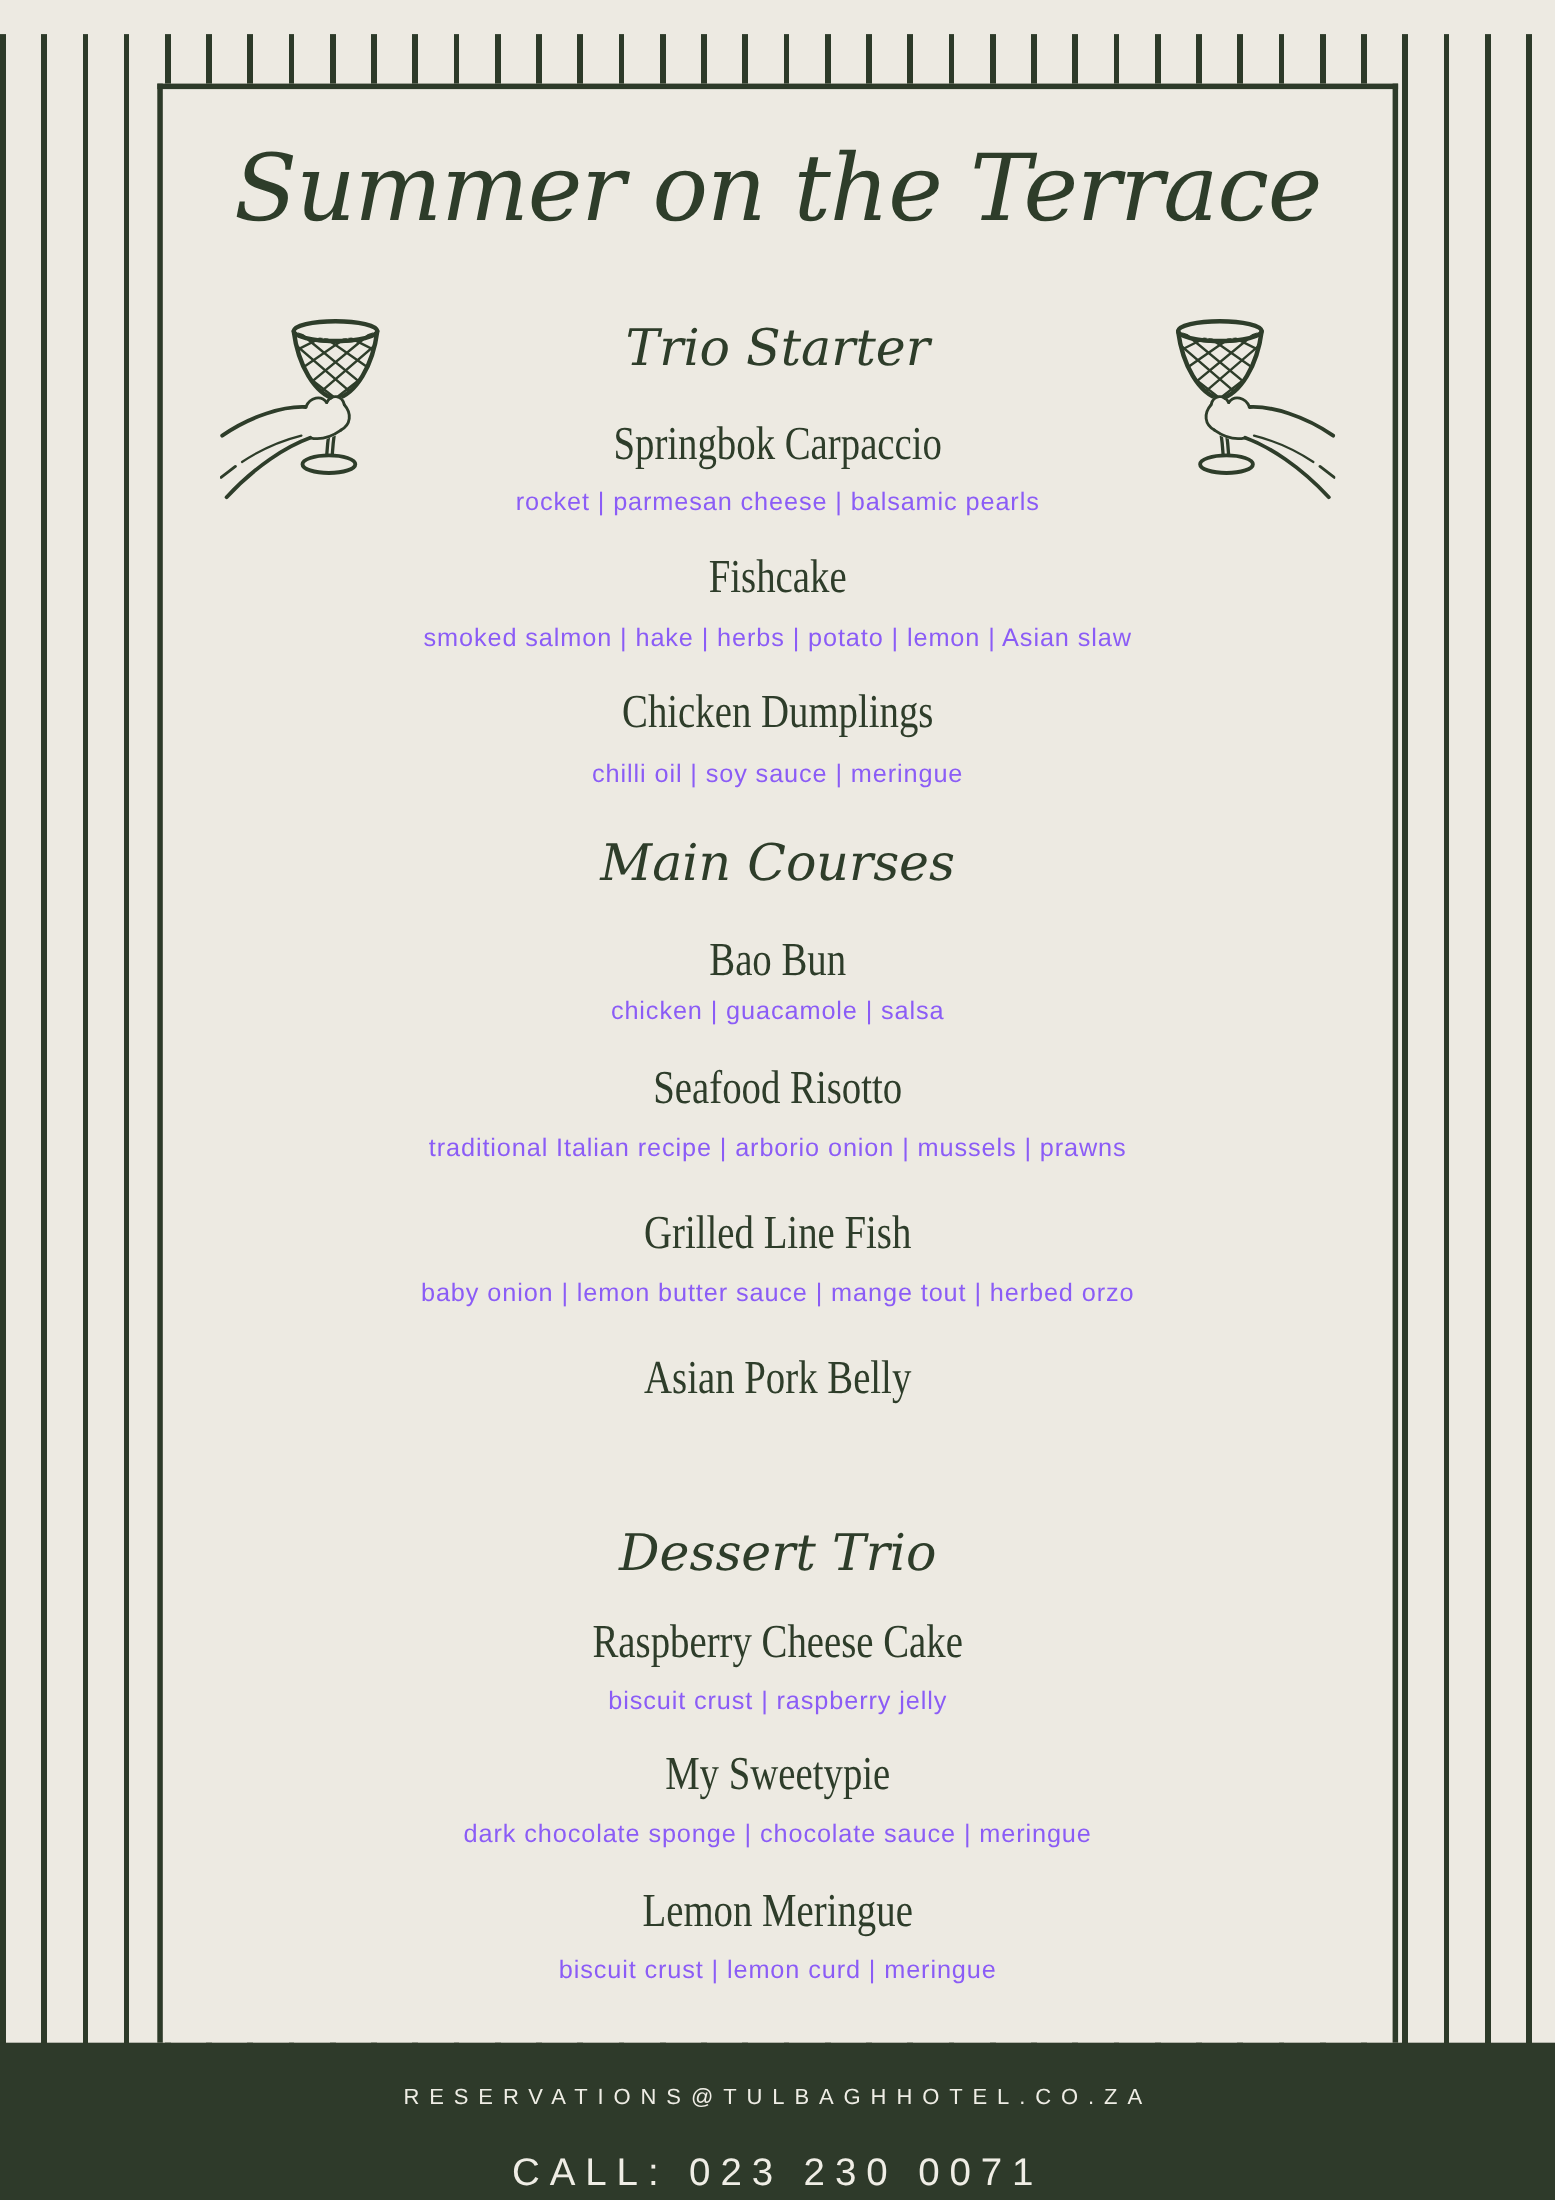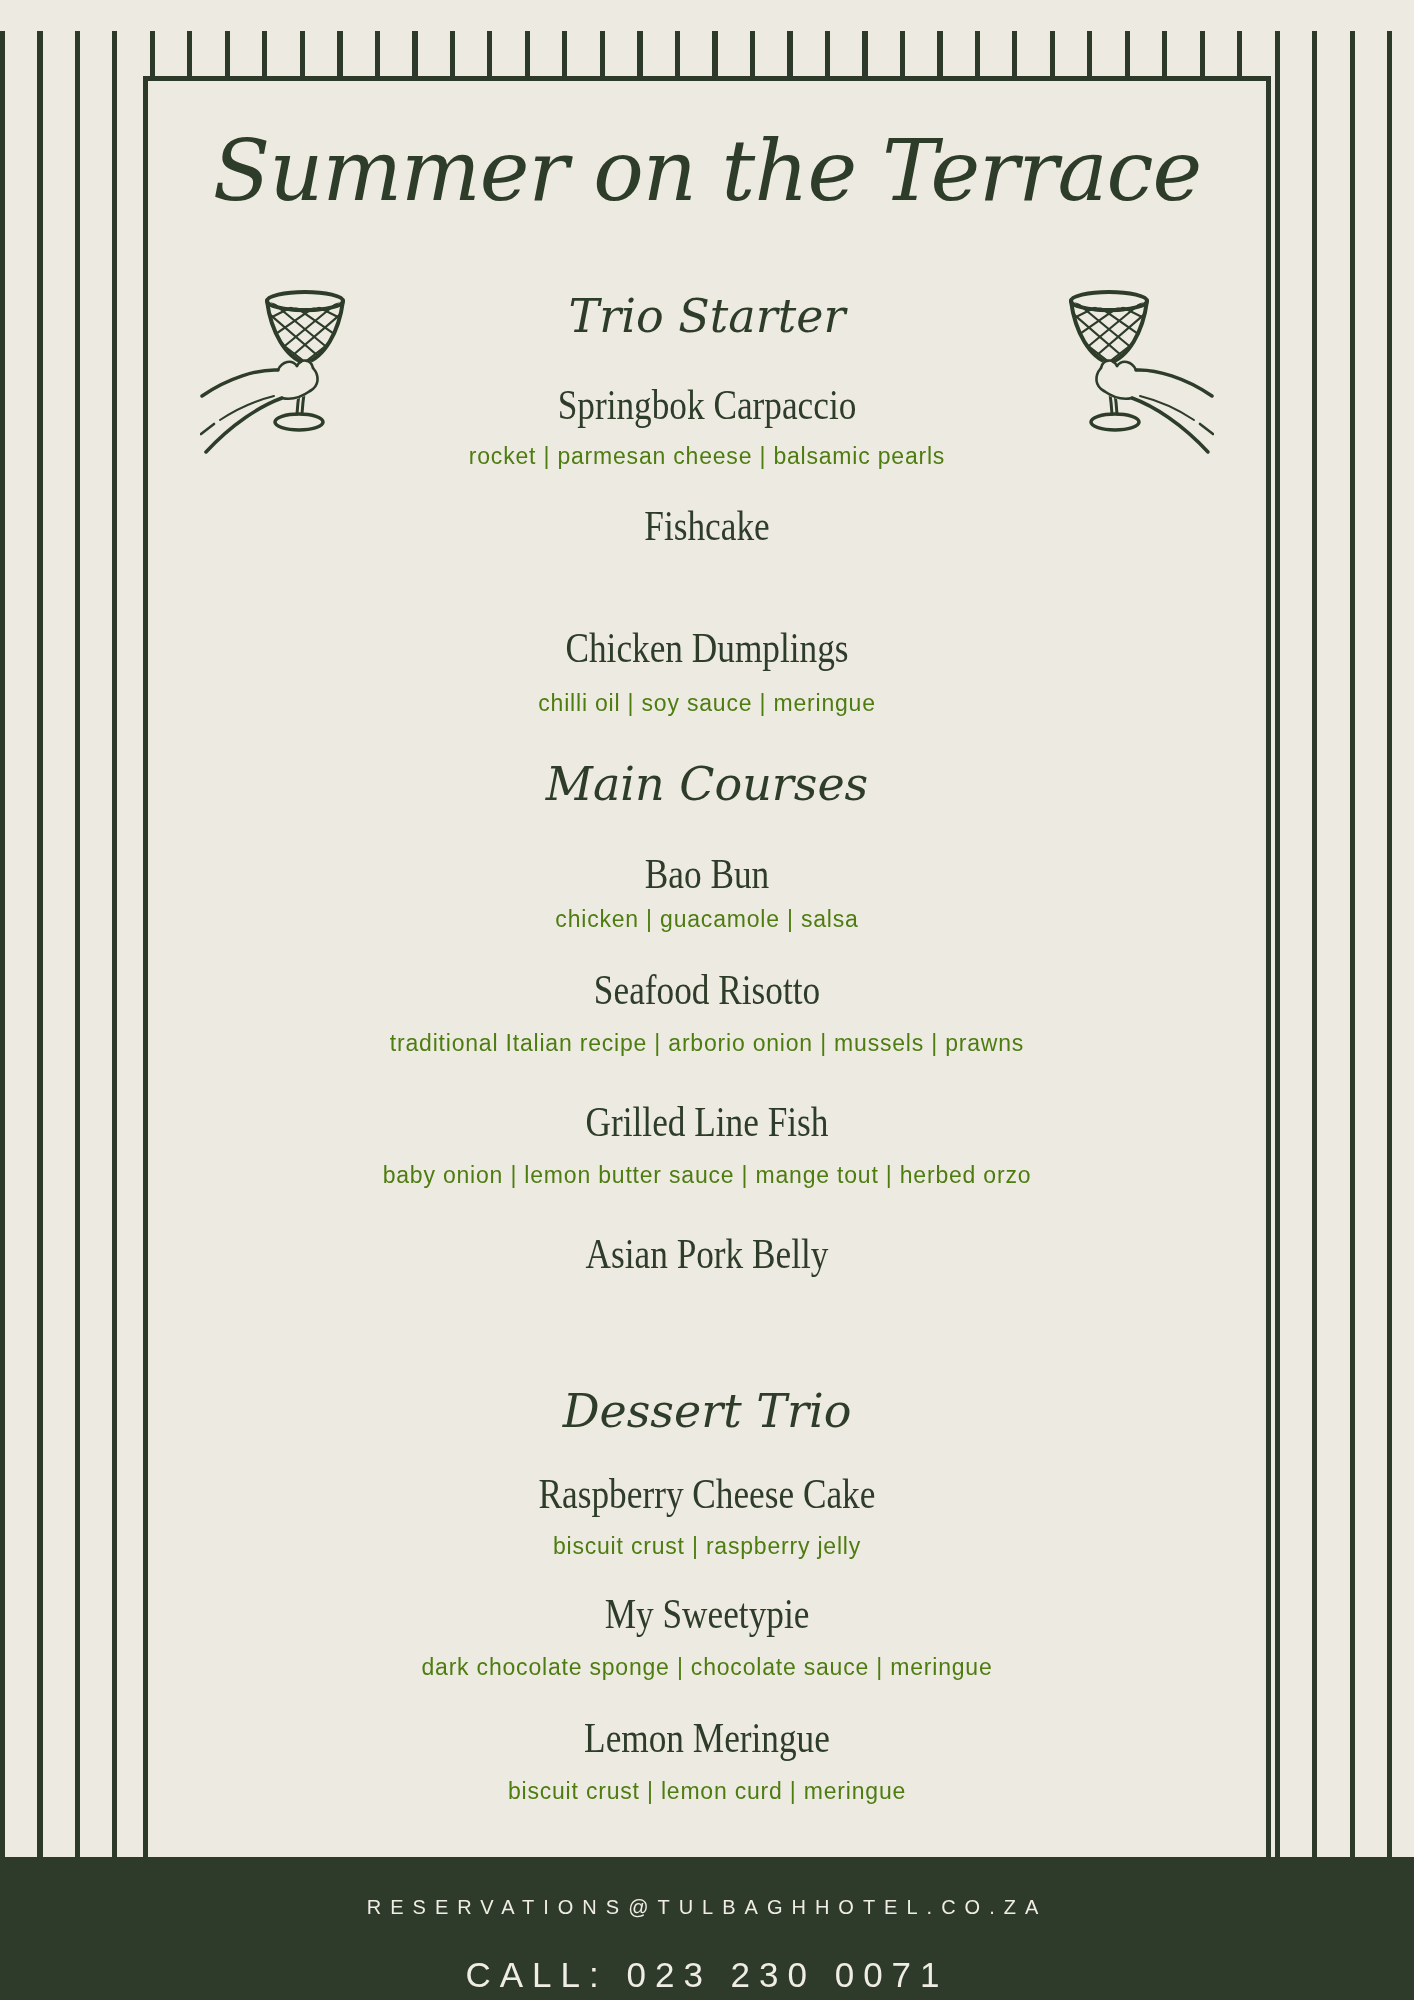--- a/index.html
+++ b/index.html
@@ -20,21 +20,21 @@
   .center-line{position:absolute;left:50%;transform:translate(-50%,-50%);
     white-space:nowrap;color:#2e3d2a;text-align:center;}
 
   .title{font-family:"DejaVu Serif",serif;font-style:italic;font-weight:500;
     font-size:84px;letter-spacing:-1px;}
   .heading{font-family:"DejaVu Serif",serif;font-style:italic;font-weight:500;
     font-size:46px;text-align:right;}
   .dish{font-family:"Liberation Serif",serif;font-weight:500;font-size:43px;
     transform:translate(-50%,-50%) scaleX(0.82);}
   .desc{font-family:"Liberation Sans",sans-serif;font-size:23px;
-    letter-spacing:0.8px;color:#4d7c0f;}
+    letter-spacing:0.8px;color:#8b5cf6;}
 
   .glass{position:absolute;width:170px;height:185px;}
   .glass-left{left:200px;top:243px;}
   .glass-right{left:1044px;top:243px;transform:scaleX(-1);}
 
   .footer-band{position:absolute;left:0;top:1826px;width:1414px;height:174px;
     background:#2e3a2a;}
   .footer-line{position:absolute;left:50%;transform:translate(-50%,-50%);
     white-space:nowrap;color:#efede5;font-family:"Liberation Sans",sans-serif;}
   .footer-email{font-size:20px;letter-spacing:9px;}
@@ -93,20 +93,21 @@
   <svg class="glass glass-right" viewBox="-20 0 170 185" aria-hidden="true">
     <use href="#handglass"></use>
   </svg>
 
   <div class="center-line heading" style="top:285px">Trio Starter</div>
 
   <div class="center-line dish" style="top:373px">Springbok Carpaccio</div>
   <div class="center-line desc" style="top:425px">rocket | parmesan cheese | balsamic pearls</div>
 
   <div class="center-line dish" style="top:494px">Fishcake</div>
+  <div class="center-line desc" style="top:549px">smoked salmon | hake | herbs | potato | lemon | Asian slaw</div>
 
   <div class="center-line dish" style="top:616px">Chicken Dumplings</div>
   <div class="center-line desc" style="top:672px">chilli oil | soy sauce | meringue</div>
 
   <div class="center-line heading" style="top:753px">Main Courses</div>
 
   <div class="center-line dish" style="top:842px">Bao Bun</div>
   <div class="center-line desc" style="top:888px">chicken | guacamole | salsa</div>
 
   <div class="center-line dish" style="top:958px">Seafood Risotto</div>

